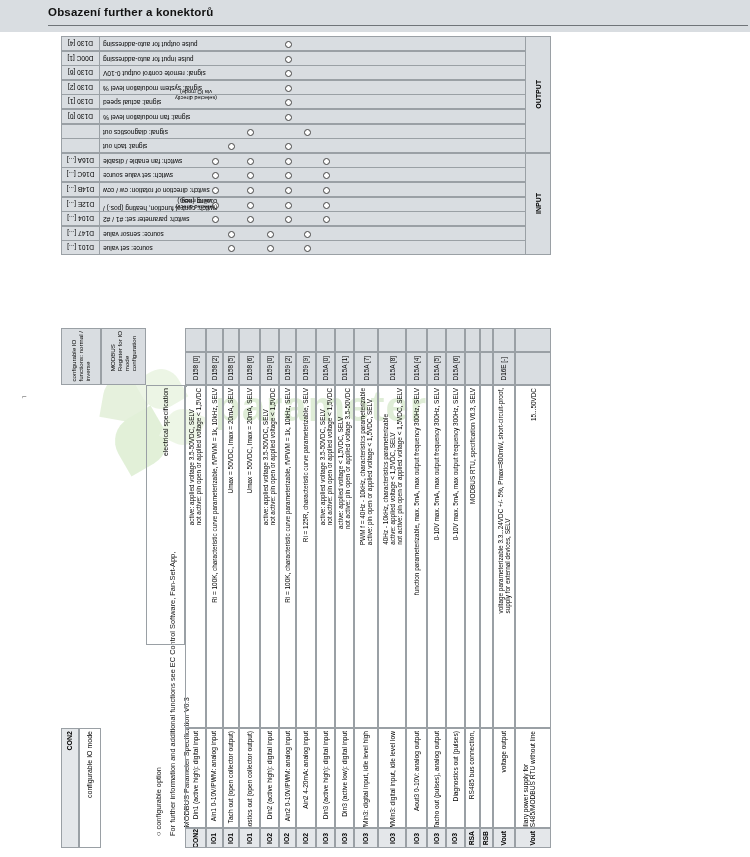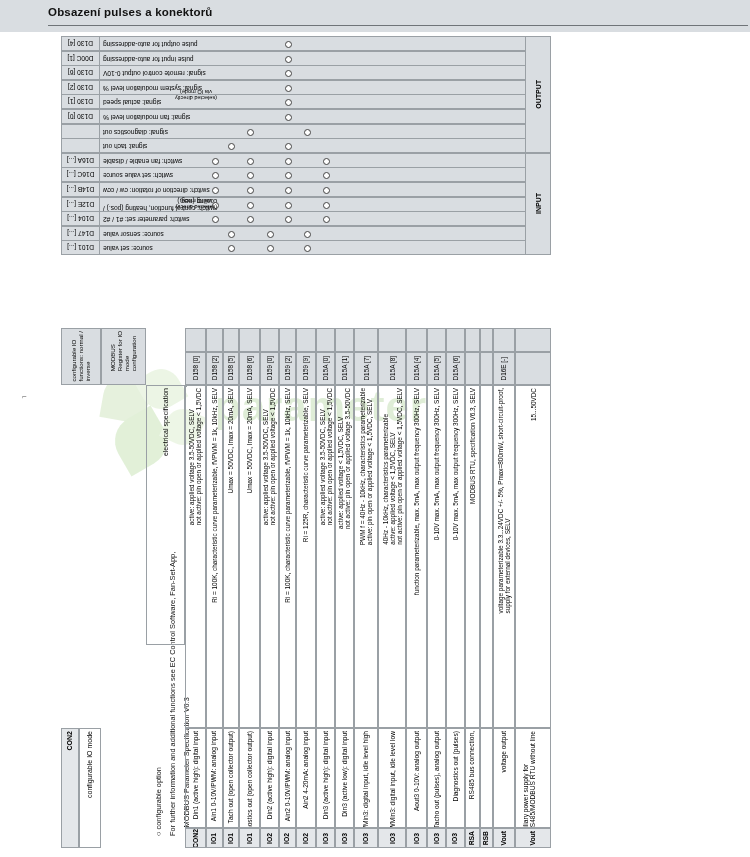--- a/index.html
+++ b/index.html
@@ -115,21 +115,21 @@
     border: 1px solid #444;
     border-radius: 50%;
     background: #fff;
     display: inline-block;
   }
 </style>
 </head>
 <body>
 
 <div id="header-bar"></div>
-<div id="header-title">Obsazení pulses a konektorů</div>
+<div id="header-title">Obsazení further a konektorů</div>
 <div id="header-underline"></div>
 
 <div id="watermark">
   <div class="wm-leaf l1"></div>
   <div class="wm-leaf l2"></div>
   <div class="wm-leaf l3"></div>
   <div class="wm-leaf l4"></div>
   <div class="wm-text">parameter</div>
 </div>
 

